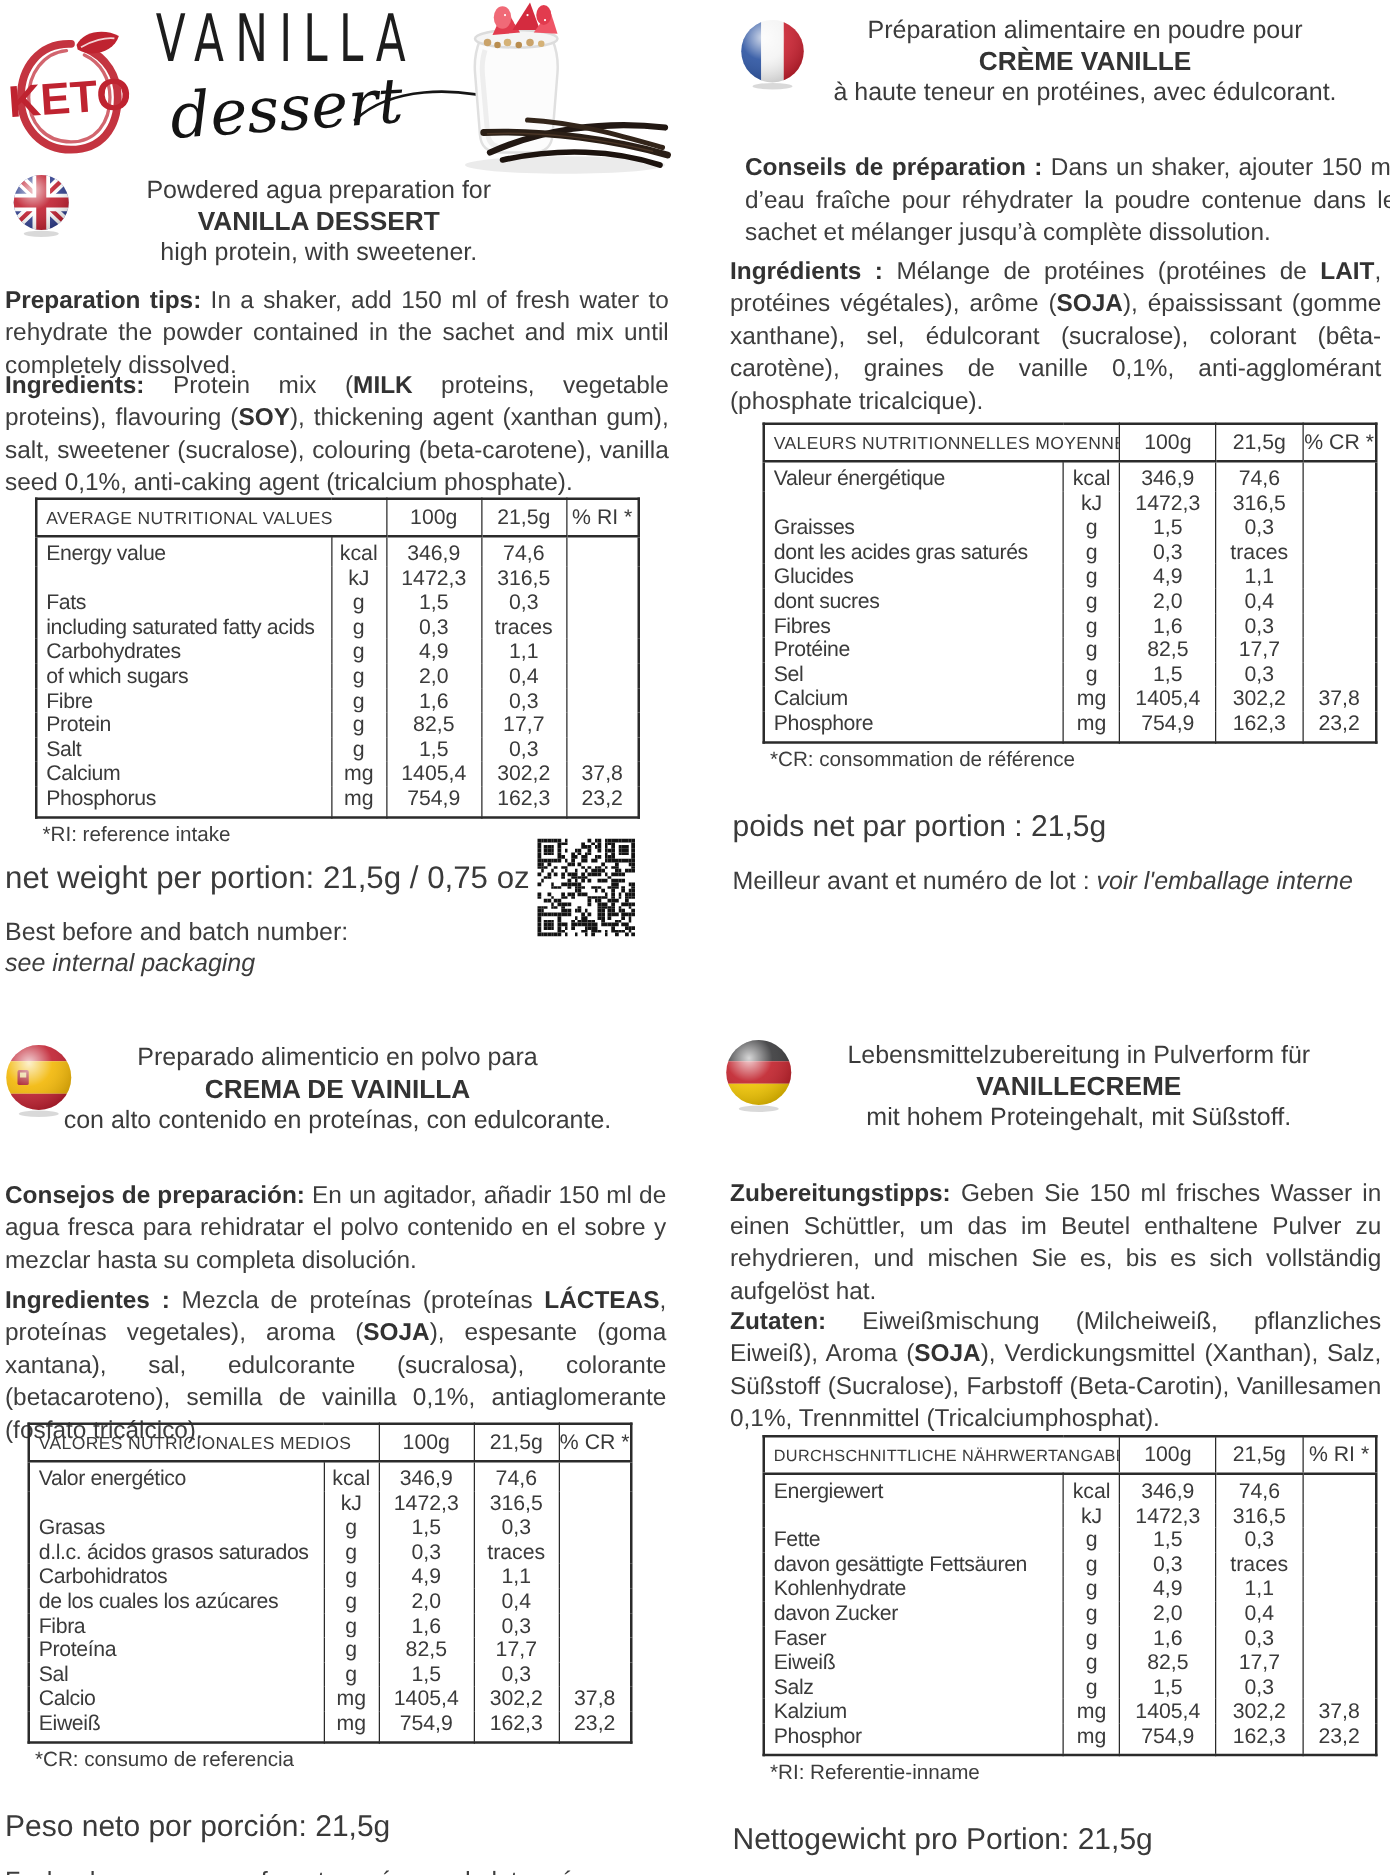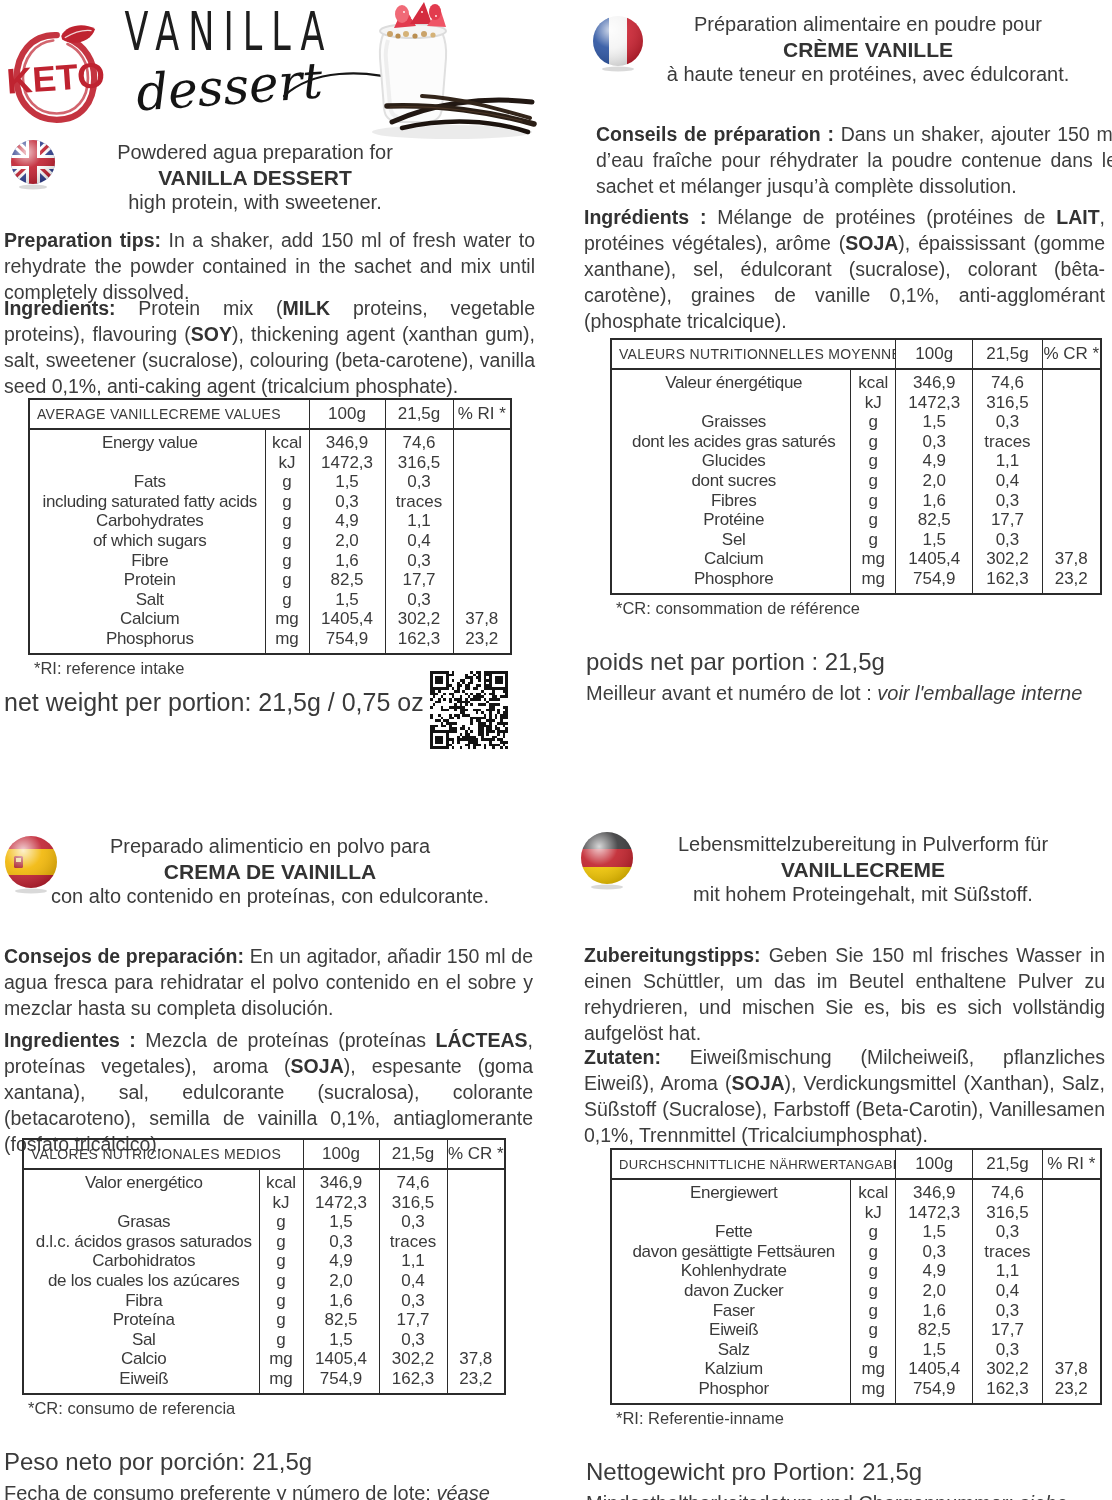--- a/index.html
+++ b/index.html
@@ -43,34 +43,34 @@
   .q-fr table.nut, .q-de table.nut { width:492px; }
   table.nut th, table.nut td { overflow:hidden; }
   thead th { border-bottom:2px solid #2b2b2b; border-left:1.5px solid #2b2b2b;
              height:30px; font-weight:normal; vertical-align:middle; }
   thead th:first-child { border-left:none; }
   th.t-title { font-size:14px; letter-spacing:0.3px; text-align:left; padding-left:7px; white-space:nowrap; }
   .q-de th.t-title { font-size:13px; }
   th.t-col { font-size:17px; text-align:center; }
   tbody td { border-left:1.5px solid #2b2b2b; height:19.6px; line-height:19.6px;
              font-size:17px; padding:0 2px; white-space:nowrap; }
-  tbody td:first-child { border-left:none;text-align:center; }
+  tbody td:first-child { border-left:none; }
   td.c-label { text-align:left; padding-left:7px; letter-spacing:-0.3px; }
   td.c-unit { text-align:center; }
   td.c-val  { text-align:center; }
   td.c-ri   { text-align:center; }
   tbody tr:first-child td { padding-top:3px; }
   tbody tr:last-child td  { padding-bottom:4px; }
   col.w-label{width:236px} col.w-unit{width:44px} col.w-v1{width:76px}
   col.w-v2{width:68px} col.w-ri{width:58px}
 
   .footnote { font-size:16.5px; margin:4px 0 0 6px; color:#3d3d3d; }
   .net   { font-size:24px; margin-top:30px; color:#3a3a3a; }
   .q-en .net { font-size:25px; margin-top:10px; }
-  .batch { font-size:20px; line-height:25px; margin-top:5px; color:#3d3d3d; }
+  .batch { font-size:20px; line-height:25px; margin-top:17px; color:#3d3d3d; }
   .q-en .batch { width:380px; }
   .tbl-block .net, .tbl-block .batch { margin-left:-24px; }
   .q-es .tbl-block .net, .q-es .tbl-block .batch { margin-left:-18px; }
 
   
   .qr { width:78px; height:78px; position:absolute; background:#fff; }
   .qr i { position:absolute; background:#131313; display:block; }
 
   svg text { font-family:"Liberation Sans", sans-serif; }
 </style>
@@ -176,21 +176,21 @@
       <table class="nut">
           <colgroup>
             <col class="w-label">
             <col class="w-unit">
             <col class="w-v1">
             <col class="w-v2">
             <col class="w-ri">
           </colgroup>
           <thead>
             <tr>
-              <th class="t-title" colspan="2">AVERAGE VANILLECREME VALUES</th>
+              <th class="t-title" colspan="2">AVERAGE NUTRITIONAL VALUES</th>
               <th class="t-col">100g</th>
               <th class="t-col">21,5g</th>
               <th class="t-col">% RI *</th>
             </tr>
           </thead>
           <tbody>
             <tr>
               <td class="c-label">Energy value</td>
               <td class="c-unit">kcal</td>
               <td class="c-val">346,9</td>
@@ -264,20 +264,21 @@
               <td class="c-label">Phosphorus</td>
               <td class="c-unit">mg</td>
               <td class="c-val">754,9</td>
               <td class="c-val">162,3</td>
               <td class="c-ri">23,2</td>
             </tr>
           </tbody>
         </table>
       <div class="footnote">*RI: reference intake</div>
       <div class="net">net weight per portion: 21,5g / 0,75 oz</div>
+      <div class="batch"><span>Best before and batch number:</span><br><span class="i">see internal packaging</span></div>
     </div>
 
     <div class="qr" style="left:430px;top:671px">
         <i style="left:0.00px;top:0.00px;width:2.69px;height:2.69px"></i>
         <i style="left:2.69px;top:0.00px;width:2.69px;height:2.69px"></i>
         <i style="left:5.38px;top:0.00px;width:2.69px;height:2.69px"></i>
         <i style="left:8.07px;top:0.00px;width:2.69px;height:2.69px"></i>
         <i style="left:10.76px;top:0.00px;width:2.69px;height:2.69px"></i>
         <i style="left:13.45px;top:0.00px;width:2.69px;height:2.69px"></i>
         <i style="left:16.14px;top:0.00px;width:2.69px;height:2.69px"></i>

